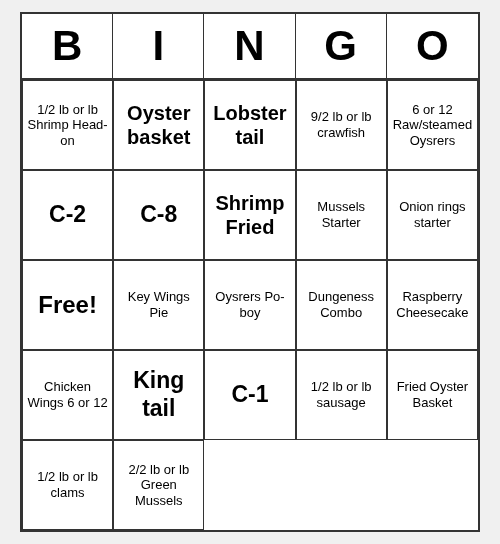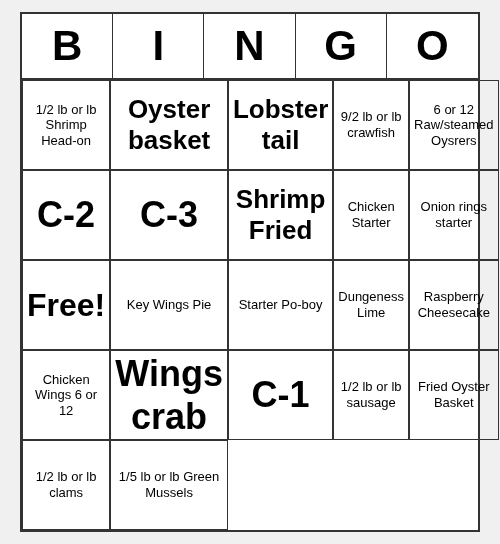--- a/index.html
+++ b/index.html
@@ -40,29 +40,29 @@
       border: 1px solid #333;
       display: flex;
       align-items: center;
       justify-content: center;
       text-align: center;
       padding: 4px;
       font-size: 13px;
       line-height: 1.2;
     }
     .bingo-cell.xlarge {
-      font-size: 36px;
+      font-size: 23px;
       font-weight: bold;
     }
     .bingo-cell.free {
-      font-size: 32px;
+      font-size: 24px;
       font-weight: bold;
     }
     .bingo-cell.medium {
-      font-size: 26px;
+      font-size: 20px;
       font-weight: bold;
     }
   </style>
 </head>
 <body>
 
 <div class="bingo-card">
   <div class="bingo-header">
   <div class="bingo-header-cell">B</div>
       <div class="bingo-header-cell">I</div>
@@ -70,30 +70,30 @@
       <div class="bingo-header-cell">G</div>
       <div class="bingo-header-cell">O</div>
     </div>
   <div class="bingo-grid">
   <div class="bingo-cell">1/2 lb or lb Shrimp Head-on</div>
       <div class="bingo-cell medium">Oyster basket</div>
       <div class="bingo-cell medium">Lobster tail</div>
       <div class="bingo-cell">9/2 lb or lb crawfish</div>
       <div class="bingo-cell">6 or 12 Raw/steamed Oysrers</div>
       <div class="bingo-cell xlarge">C-2</div>
-      <div class="bingo-cell xlarge">C-3</div>
+      <div class="bingo-cell xlarge">C-8</div>
       <div class="bingo-cell medium">Shrimp Fried</div>
-      <div class="bingo-cell">Chicken Starter</div>
+      <div class="bingo-cell">Mussels Starter</div>
       <div class="bingo-cell">Onion rings starter</div>
       <div class="bingo-cell free">Free!</div>
       <div class="bingo-cell">Key Wings Pie</div>
-      <div class="bingo-cell">Starter Po-boy</div>
-      <div class="bingo-cell">Dungeness Lime</div>
+      <div class="bingo-cell">Oysrers Po-boy</div>
+      <div class="bingo-cell">Dungeness Combo</div>
       <div class="bingo-cell">Raspberry Cheesecake</div>
       <div class="bingo-cell">Chicken Wings 6 or 12</div>
-      <div class="bingo-cell xlarge">Wings crab</div>
+      <div class="bingo-cell xlarge">King tail</div>
       <div class="bingo-cell xlarge">C-1</div>
       <div class="bingo-cell">1/2 lb or lb sausage</div>
       <div class="bingo-cell">Fried Oyster Basket</div>
       <div class="bingo-cell">1/2 lb or lb clams</div>
-      <div class="bingo-cell">1/5 lb or lb Green Mussels</div>
+      <div class="bingo-cell">2/2 lb or lb Green Mussels</div>
     </div>
 </div>
 
 </body></html>

